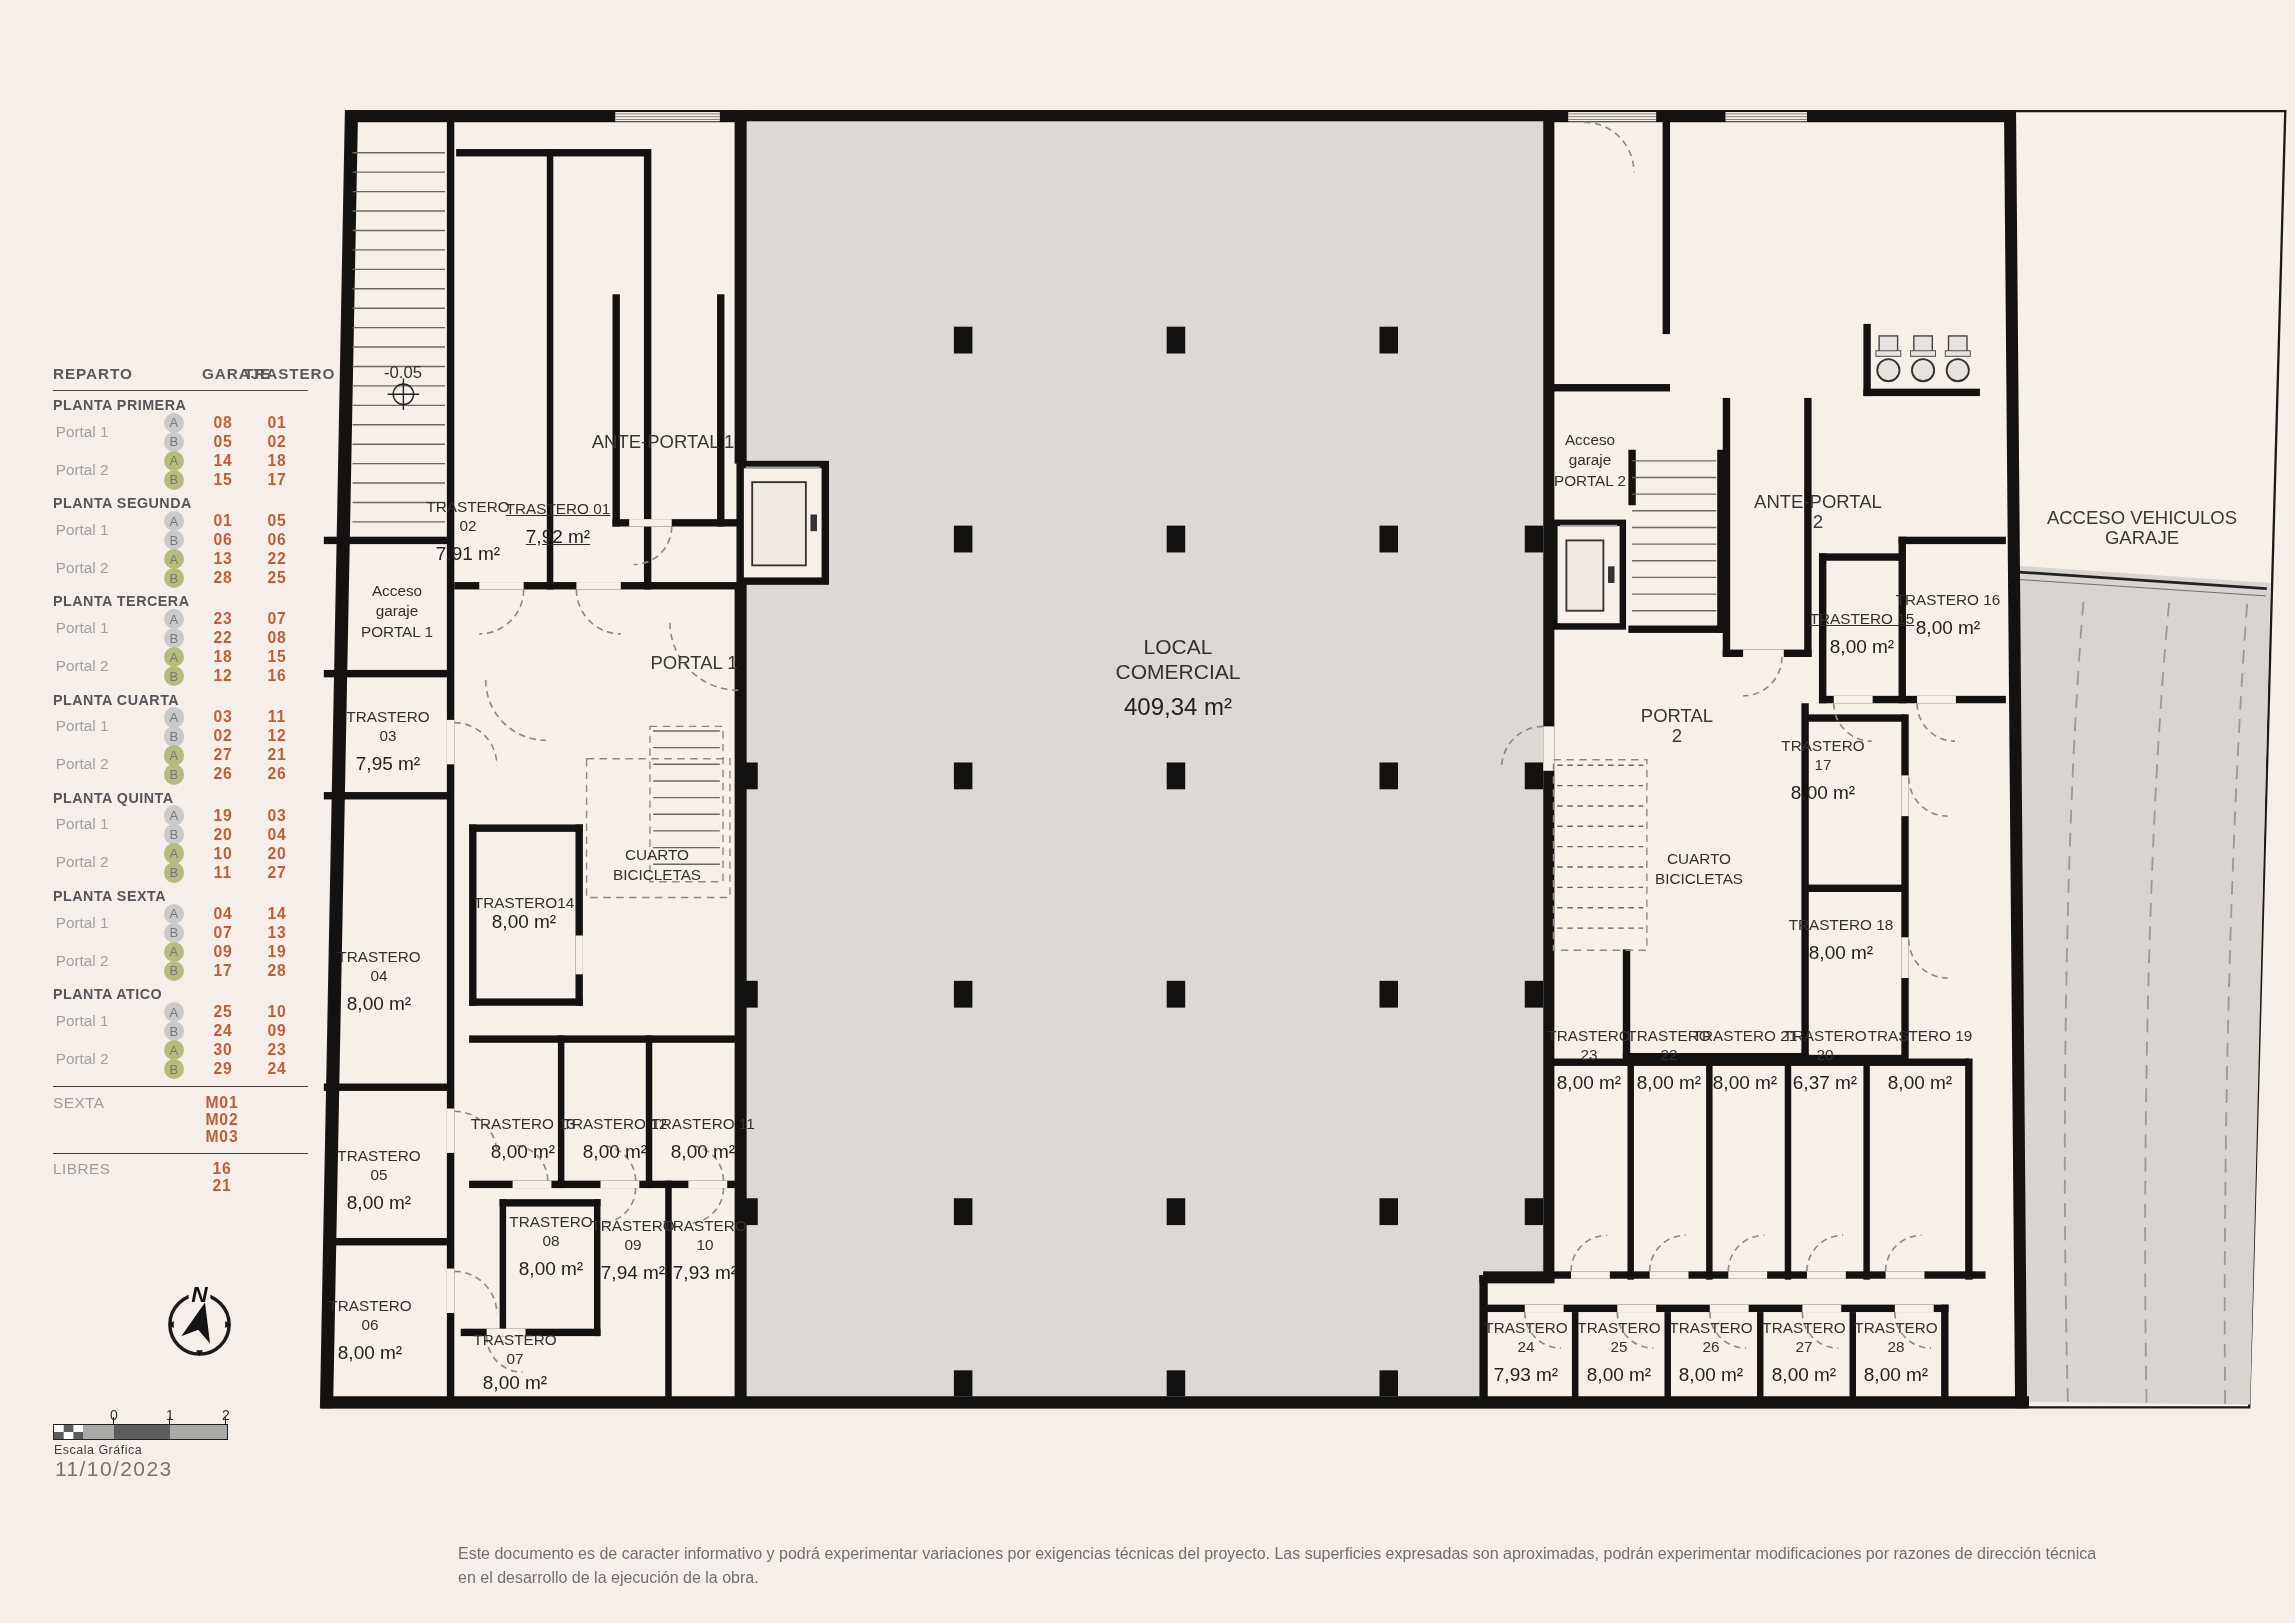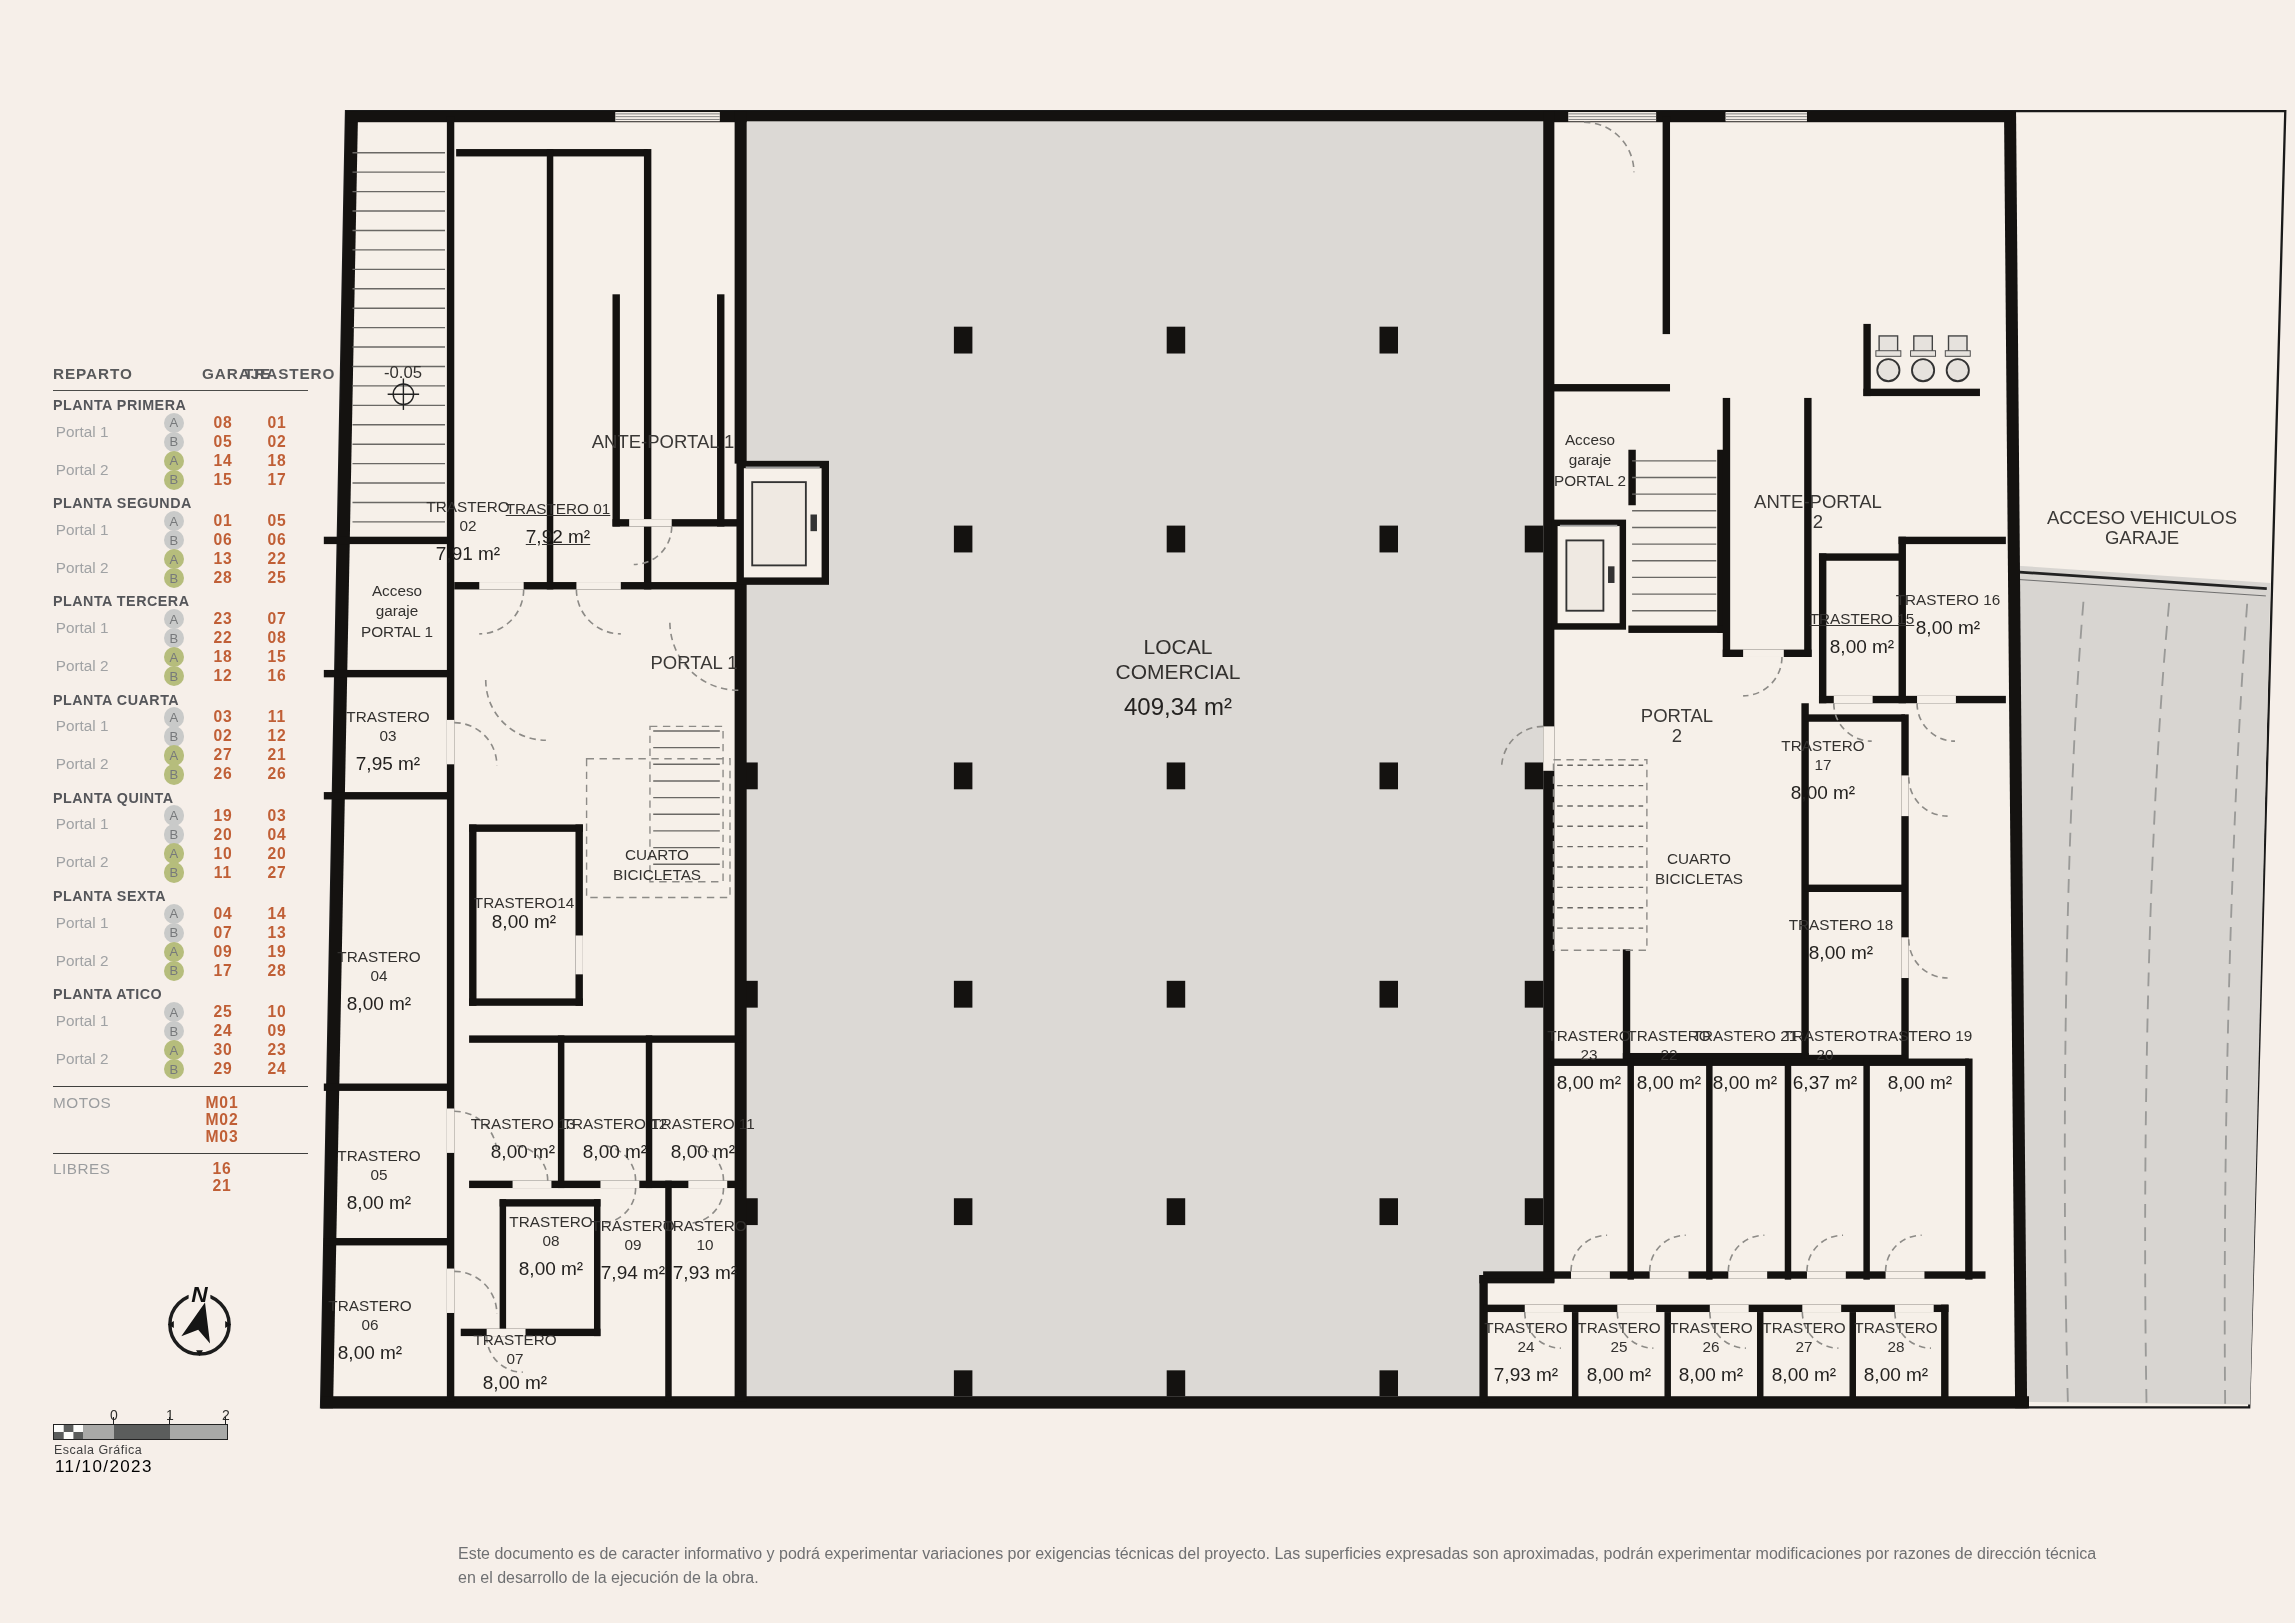--- a/index.html
+++ b/index.html
@@ -41,21 +41,21 @@
   .scalebar .lab{position:absolute;top:0;font-size:14px;color:#2e2e2c;transform:translateX(-50%);}
   .bar{position:absolute;left:0;top:16.7px;width:173px;height:14px;border:0.9px solid #222;display:flex;}
   .seg{height:100%;}
   .seg.checker{width:29px;background:repeating-conic-gradient(#5b5d5c 0% 25%, #fdfdfb 0% 50%);
                background-size:19.4px 14px;}
   .seg.silver1{width:31px;background:#a9a9a7;}
   .seg.dark{width:56px;background:#5b5d5c;}
   .seg.silver2{width:57px;background:#a9a9a7;}
   .tick{position:absolute;top:10.2px;width:1.4px;height:7.4px;background:#222;}
   .scale-caption{position:absolute;left:0.9px;top:36px;font-size:12.5px;color:#3f3f3f;letter-spacing:0.5px;}
-  .date{position:absolute;left:55px;top:1457px;font-size:17px;color:#000000;letter-spacing:1.4px;}
+  .date{position:absolute;left:55px;top:1457px;font-size:21px;color:#737373;letter-spacing:1.4px;}
 
   
   .brand{position:absolute;left:95px;top:1522px;}
   .disclaimer{position:absolute;left:458px;top:1542px;width:1647px;
               font-size:16px;line-height:24px;color:#6f7072;}
 
   
   #plan-svg{position:absolute;left:0;top:0;}
   #plan-labels{position:absolute;left:0;top:0;width:100%;height:100%;}
   .room{position:absolute;transform:translateX(-50%);text-align:center;color:#33312f;}
@@ -733,21 +733,21 @@
               <span class="circ green">B</span>
               <span class="num">29</span>
               <span class="num">24</span>
             </div>
           </div>
         </div>
       </div>
     <hr class="sep">
     <div id="rep-motos">
         <div class="aux-row">
-          <span class="aux-label">MOTOS</span>
+          <span class="aux-label">SEXTA</span>
           <span class="num">M01</span>
           <span></span>
         </div>
         <div class="aux-row">
           <span class="aux-label"></span>
           <span class="num">M02</span>
           <span></span>
         </div>
         <div class="aux-row">
           <span class="aux-label"></span>

